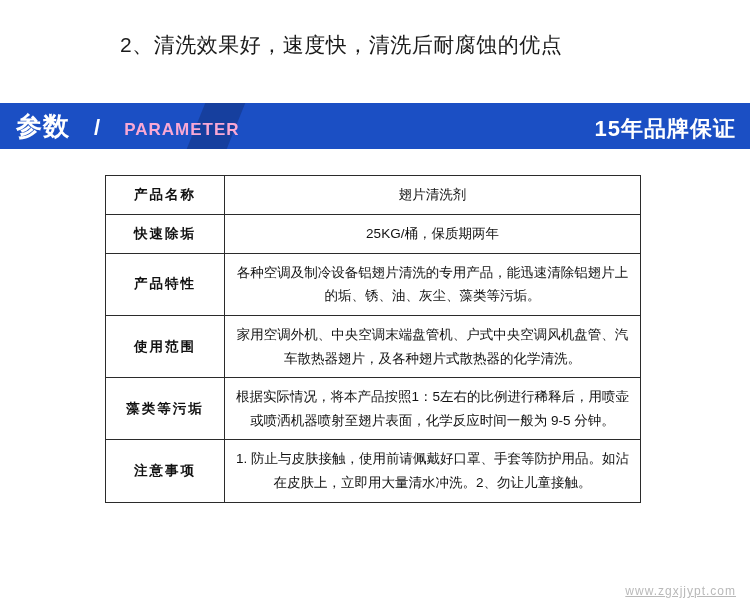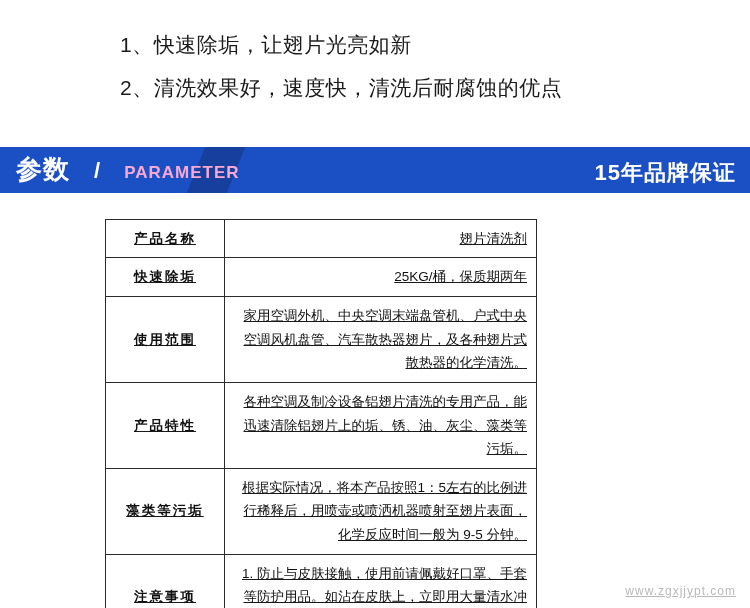--- a/index.html
+++ b/index.html
@@ -98,22 +98,21 @@
   .banner-right span {
     color: #ffffff;
     font-size: 22px;
     font-weight: bold;
     letter-spacing: 1px;
   }
 
   
   .table-wrap {
     margin: 26px 0 0 105px;
-    width: 432px;
-    text-decoration: underline;
+    width: 536px;
   }
   table.param {
     border-collapse: collapse;
     width: 100%;
     table-layout: fixed;
   }
   table.param td {
     border: 1px solid #2b2b2b;
     padding: 7px 9px;
     font-size: 13.5px;
@@ -122,40 +121,39 @@
     color: #111;
   }
   td.key {
     width: 100px;
     font-weight: bold;
     text-align: center;
     letter-spacing: 2px;
     white-space: nowrap;
   }
   td.val {
-    text-align: right;
+    text-align: center;
   }
 
   
   .watermark {
     position: absolute;
     right: 14px;
     bottom: 10px;
     font-size: 12px;
     color: #b9b9b9;
     letter-spacing: 1px;
     font-family: "Liberation Sans", "DejaVu Sans", sans-serif;
     text-decoration: underline;
   }
 </style>
 </head>
 <body>
 
 <div class="bullets">
-  <div class="bullet-line">1、快速除垢，让翅片光亮如新</div>
   <div class="bullet-line">2、清洗效果好，速度快，清洗后耐腐蚀的优点</div>
 </div>
 
 <div class="banner">
   <div class="banner-wedge2"></div>
   <div class="banner-wedge"></div>
   <div class="banner-left">
     <span class="banner-cn">参数</span>
     <span class="banner-slash">/</span>
     <span class="banner-en">PARAMETER</span>
@@ -170,26 +168,26 @@
     <tbody>
       <tr>
         <td class="key">产品名称</td>
         <td class="val">翅片清洗剂</td>
       </tr>
       <tr>
         <td class="key">快速除垢</td>
         <td class="val">25KG/桶，保质期两年</td>
       </tr>
       <tr>
+        <td class="key">产品特性</td>
+        <td class="val">各种空调及制冷设备铝翅片清洗的专用产品，能迅速清除铝翅片上的垢、锈、油、灰尘、藻类等污垢。</td>
+      </tr>
+      <tr>
         <td class="key">使用范围</td>
         <td class="val">家用空调外机、中央空调末端盘管机、户式中央空调风机盘管、汽车散热器翅片，及各种翅片式散热器的化学清洗。</td>
-      </tr>
-      <tr>
-        <td class="key">产品特性</td>
-        <td class="val">各种空调及制冷设备铝翅片清洗的专用产品，能迅速清除铝翅片上的垢、锈、油、灰尘、藻类等污垢。</td>
       </tr>
       <tr>
         <td class="key">藻类等污垢</td>
         <td class="val">根据实际情况，将本产品按照1：5左右的比例进行稀释后，用喷壶或喷洒机器喷射至翅片表面，化学反应时间一般为 9-5 分钟。</td>
       </tr>
       <tr>
         <td class="key">注意事项</td>
         <td class="val">1. 防止与皮肤接触，使用前请佩戴好口罩、手套等防护用品。如沾在皮肤上，立即用大量清水冲洗。2、勿让儿童接触。</td>
       </tr>
     </tbody>

